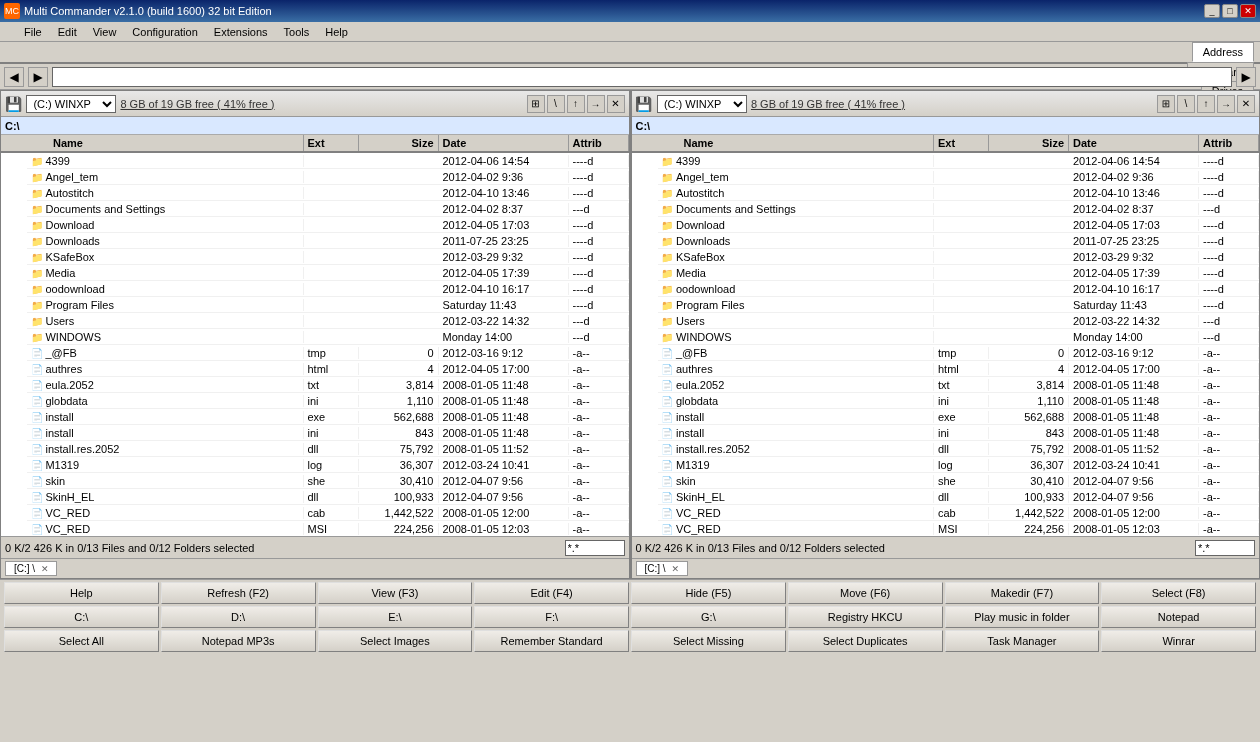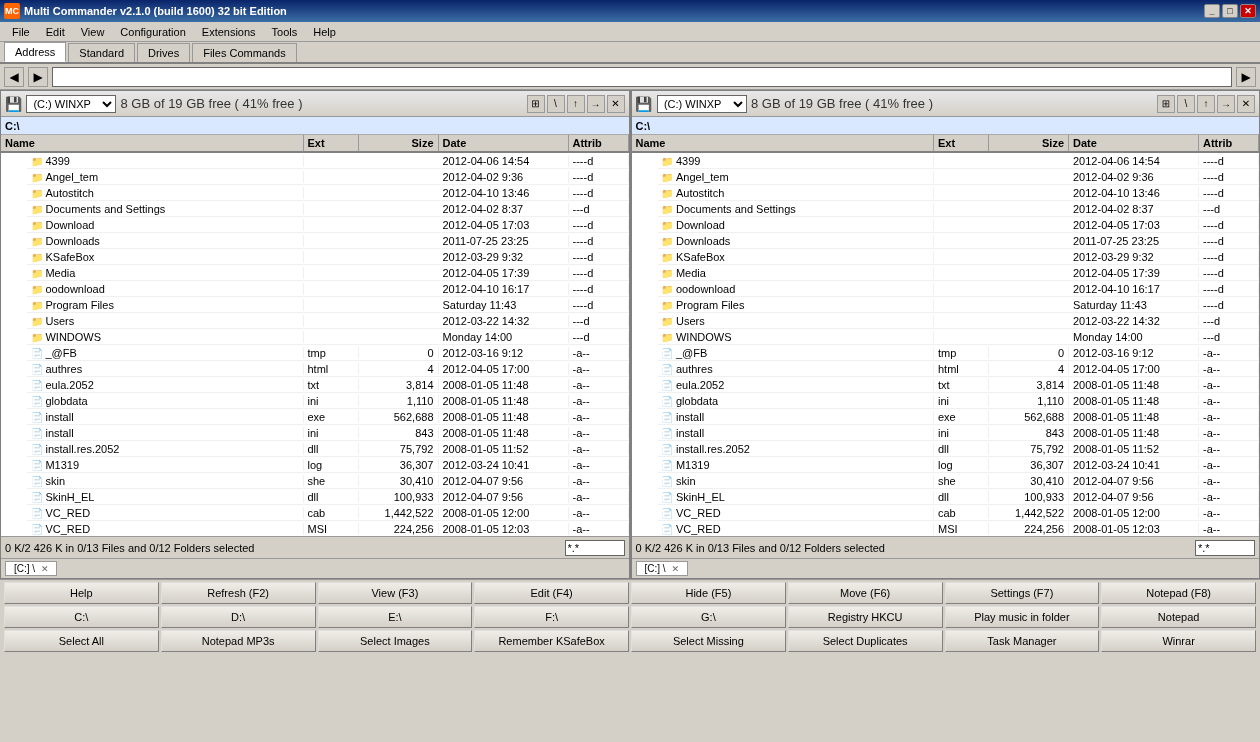--- a/index.html
+++ b/index.html
@@ -16,21 +16,21 @@
     
     #title-bar {
       background: linear-gradient(to bottom, #0a246a, #3a6ea5);
       color: white;
       height: 22px;
       display: flex;
       align-items: center;
       justify-content: space-between;
       padding: 0 4px;
       font-size: 11px;
-      font-weight: bold;
+      font-weight: normal;
     }
     #title-bar-left {
       display: flex;
       align-items: center;
       gap: 4px;
     }
     #title-bar-icon {
       width: 16px;
       height: 16px;
       background: #ff6600;
@@ -59,36 +59,37 @@
       cursor: pointer;
     }
 
     
     #menu-bar {
       background: #d4d0c8;
       height: 20px;
       display: flex;
       align-items: center;
       border-bottom: 1px solid #999;
-      padding: 0 4px;
+      padding: 0 16px;
     }
     .menu-item {
       padding: 2px 8px;
       cursor: pointer;
       font-size: 11px;
     }
 
     
     #toolbar-tabs {
       background: #d4d0c8;
       height: 22px;
       display: flex;
       align-items: flex-end;
       padding: 0 4px;
       border-bottom: 2px solid #808080;
+      flex-direction: column;
     }
     .toolbar-tab {
       padding: 3px 10px;
       background: #d4d0c8;
       border: 1px solid #999;
       border-bottom: none;
       cursor: pointer;
       font-size: 11px;
       margin-right: 2px;
     }
@@ -161,22 +162,23 @@
     .drive-select {
       background: #fff;
       border: 1px solid #666;
       font-size: 11px;
       height: 18px;
       padding: 0 2px;
       min-width: 90px;
     }
     .free-space {
       flex: 1;
-      font-size: 13px;
+      font-size: 11px;
       color: #333;
+      text-decoration: underline;
     }
     .panel-btns {
       display: flex;
       gap: 2px;
     }
     .panel-btn {
       width: 18px;
       height: 18px;
       background: #d4d0c8;
       border: 1px solid #999;
@@ -200,20 +202,21 @@
     }
 
     
     .file-list-header {
       display: grid;
       grid-template-columns: 1fr 55px 80px 130px 60px;
       background: #d4d0c8;
       border-bottom: 2px solid #808080;
       font-size: 11px;
       font-weight: bold;
+      padding-left: 48px;
     }
     .col-header {
       padding: 2px 4px;
       border-right: 1px solid #999;
       cursor: pointer;
       user-select: none;
     }
 
     
     .file-list {
@@ -762,36 +765,36 @@
 </div>
 
 <div id="bottom-bar">
   <div class="btn-row" id="btn-row-1">
       <button class="btn">Help</button>
       <button class="btn">Refresh (F2)</button>
       <button class="btn">View (F3)</button>
       <button class="btn">Edit (F4)</button>
       <button class="btn">Hide (F5)</button>
       <button class="btn">Move (F6)</button>
-      <button class="btn">Settings (F7)</button>
-      <button class="btn">Notepad (F8)</button>
+      <button class="btn">Makedir (F7)</button>
+      <button class="btn">Select (F8)</button>
     </div>
   <div class="btn-row" id="btn-row-2">
       <button class="btn">C:\</button>
       <button class="btn">D:\</button>
       <button class="btn">E:\</button>
       <button class="btn">F:\</button>
       <button class="btn">G:\</button>
       <button class="btn">Registry HKCU</button>
       <button class="btn">Play music in folder</button>
       <button class="btn">Notepad</button>
     </div>
   <div class="btn-row" id="btn-row-4">
       <button class="btn">Select All</button>
       <button class="btn">Notepad MP3s</button>
       <button class="btn">Select Images</button>
-      <button class="btn">Remember KSafeBox</button>
+      <button class="btn">Remember Standard</button>
       <button class="btn">Select Missing</button>
       <button class="btn">Select Duplicates</button>
       <button class="btn">Task Manager</button>
       <button class="btn">Winrar</button>
     </div>
 </div>
 
 </body></html>

